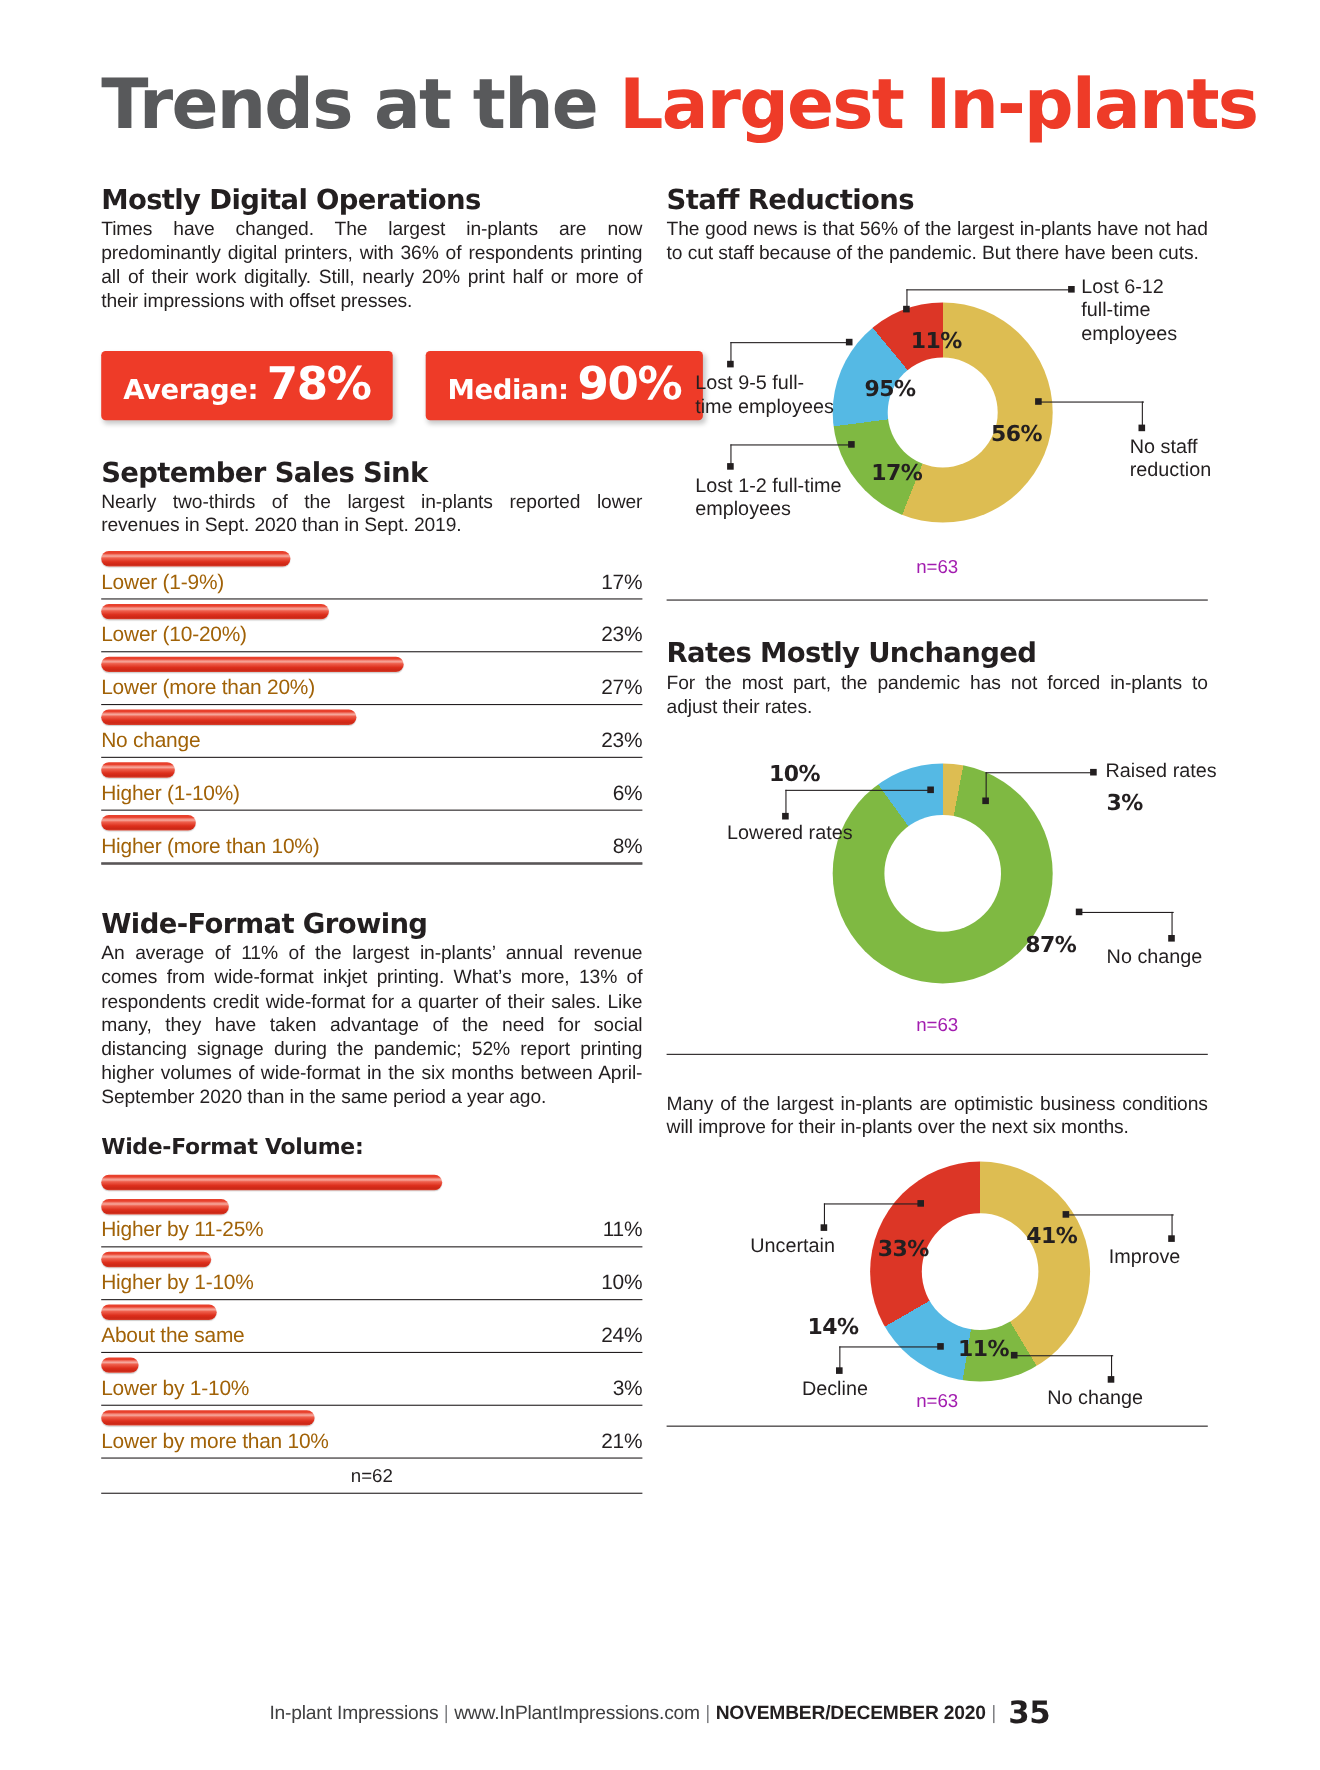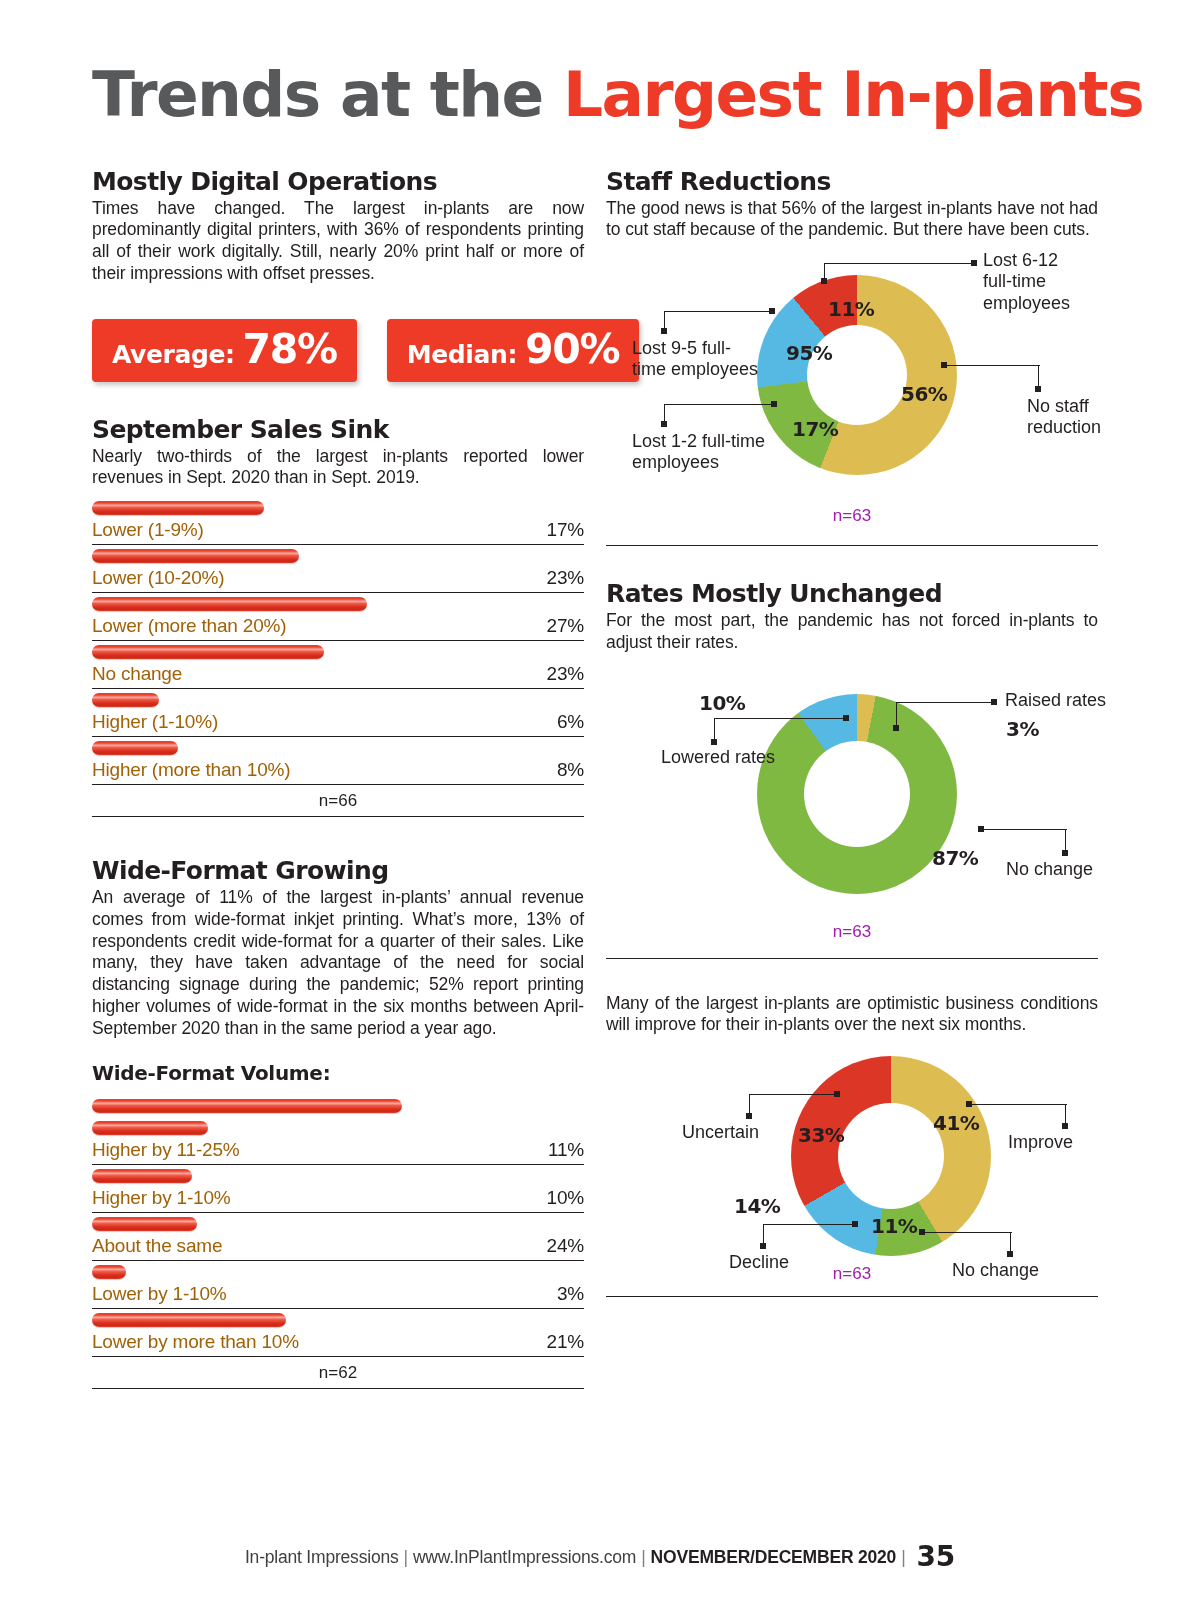--- a/index.html
+++ b/index.html
@@ -317,21 +317,20 @@
           <div class="bar-row">
             <div class="bar-track">
               <div class="bar" style="width: 86px;"></div>
             </div>
             <div class="bar-labelrow">
               <span class="bar-label">Higher (more than 10%)</span>
               <span class="bar-value">8%</span>
             </div>
           </div>
         </div>
-      <div class="nbox">n=66</div>
       <div class="rule-bottom"></div>
     </section>
 
     <section style="margin-top:40px">
       <h2 class="sec-title">Wide-Format Growing</h2>
       <p class="sec-body">An average of 11% of the largest in-plants’ annual revenue comes from wide-format inkjet printing. What’s more, 13% of respondents credit wide-format for a quarter of their sales. Like many, they have taken advantage of the need for social distancing signage during the pandemic; 52% report printing higher volumes of wide-format in the six months between April-September 2020 than in the same period a year ago.</p>
 
       <div style="height:22px"></div>
       <h3 class="sub-title">Wide-Format Volume:</h3>
 

